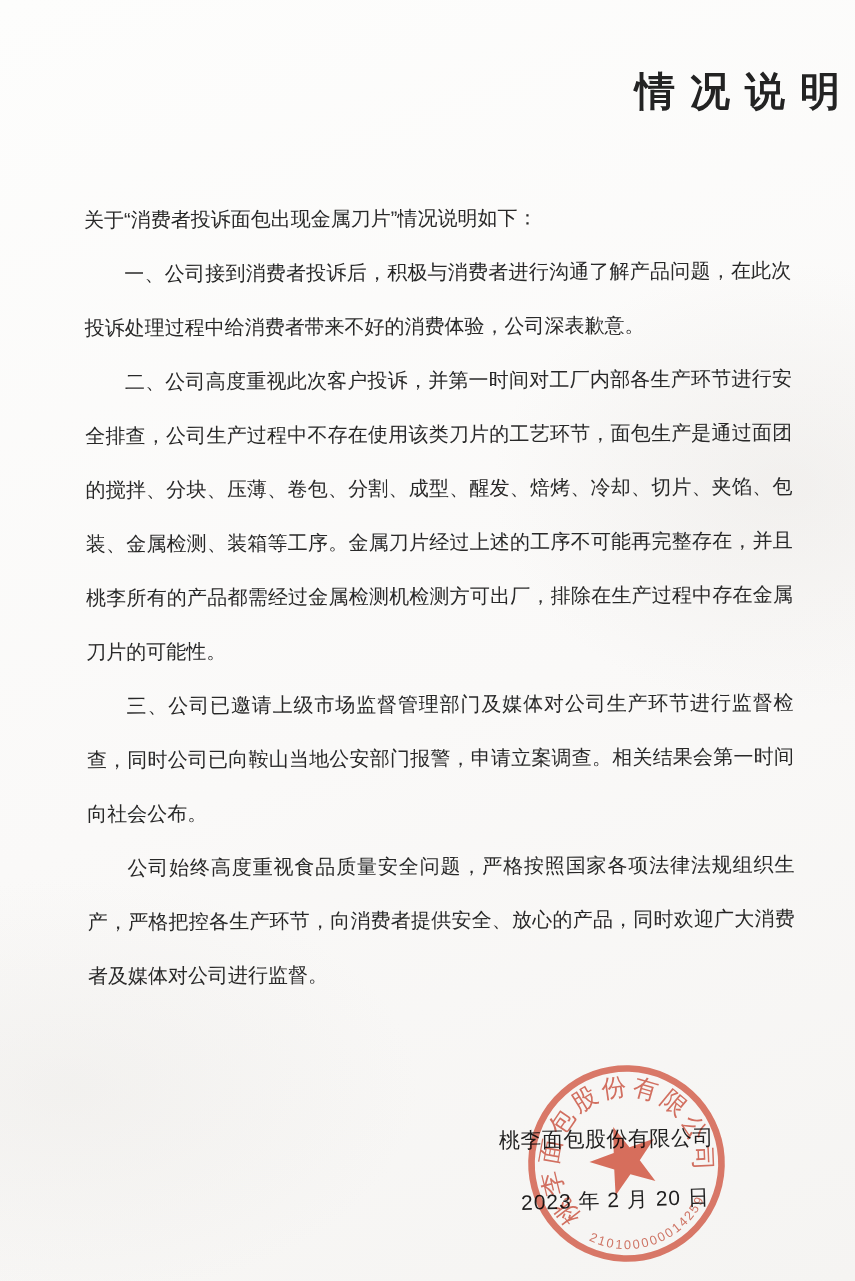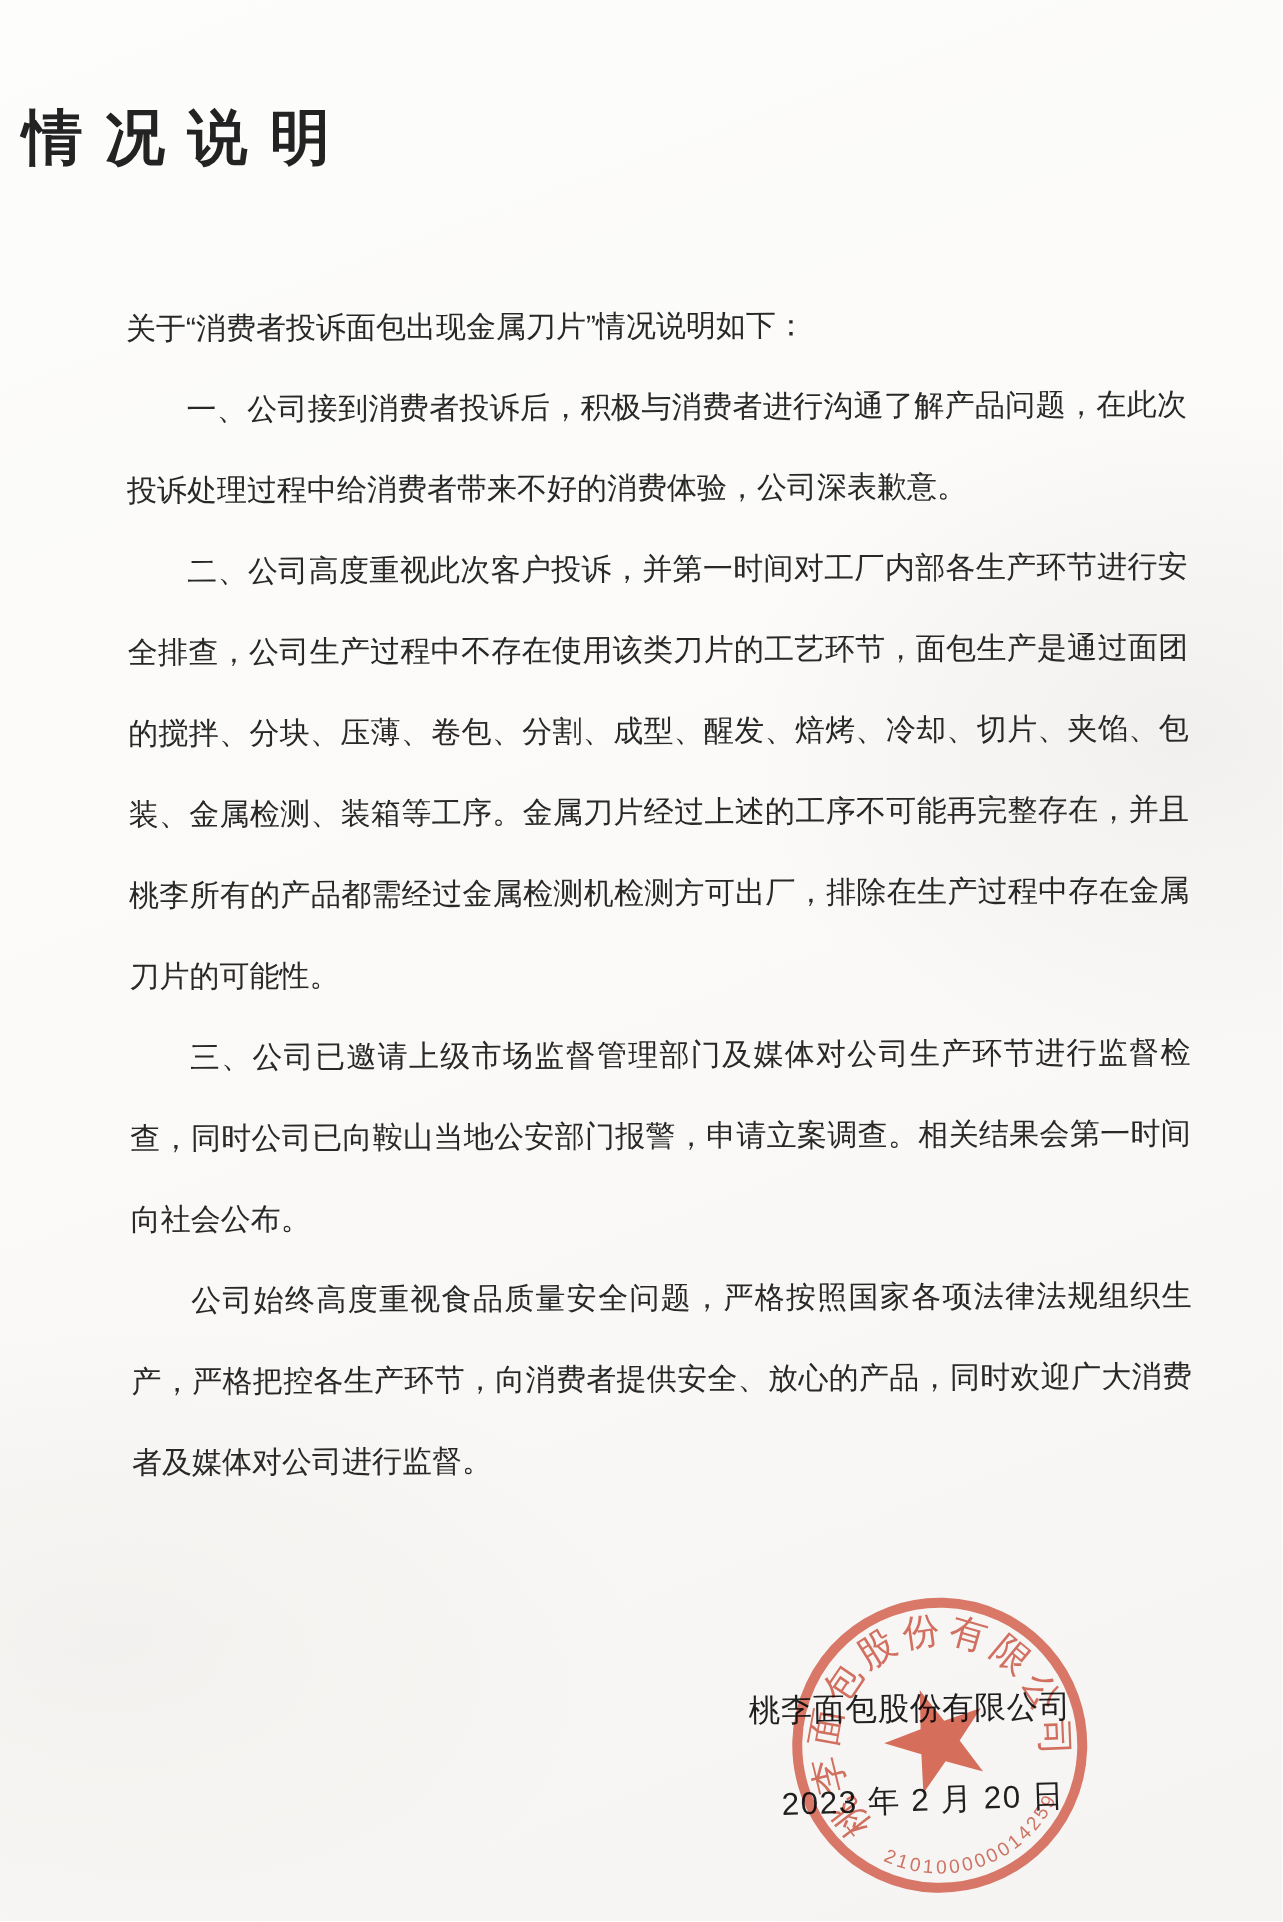--- a/index.html
+++ b/index.html
@@ -14,21 +14,21 @@
       linear-gradient(160deg, #fdfdfc 0%, #faf9f8 55%, #f5f4f2 100%);
     font-family: "Liberation Sans", sans-serif;
     color: #2a2a2a;
   }
   .title {
     position: absolute;
     top: 64px;
     left: 0;
     width: 100%;
     margin: 0;
-    text-align: left;
+    text-align: right;
     font-size: 40px;
     font-weight: bold;
     letter-spacing: 15px;
     text-indent: 15px; 
     color: #232323;
   }
   .body {
     position: absolute;
     top: 191px;
     left: 86px;

